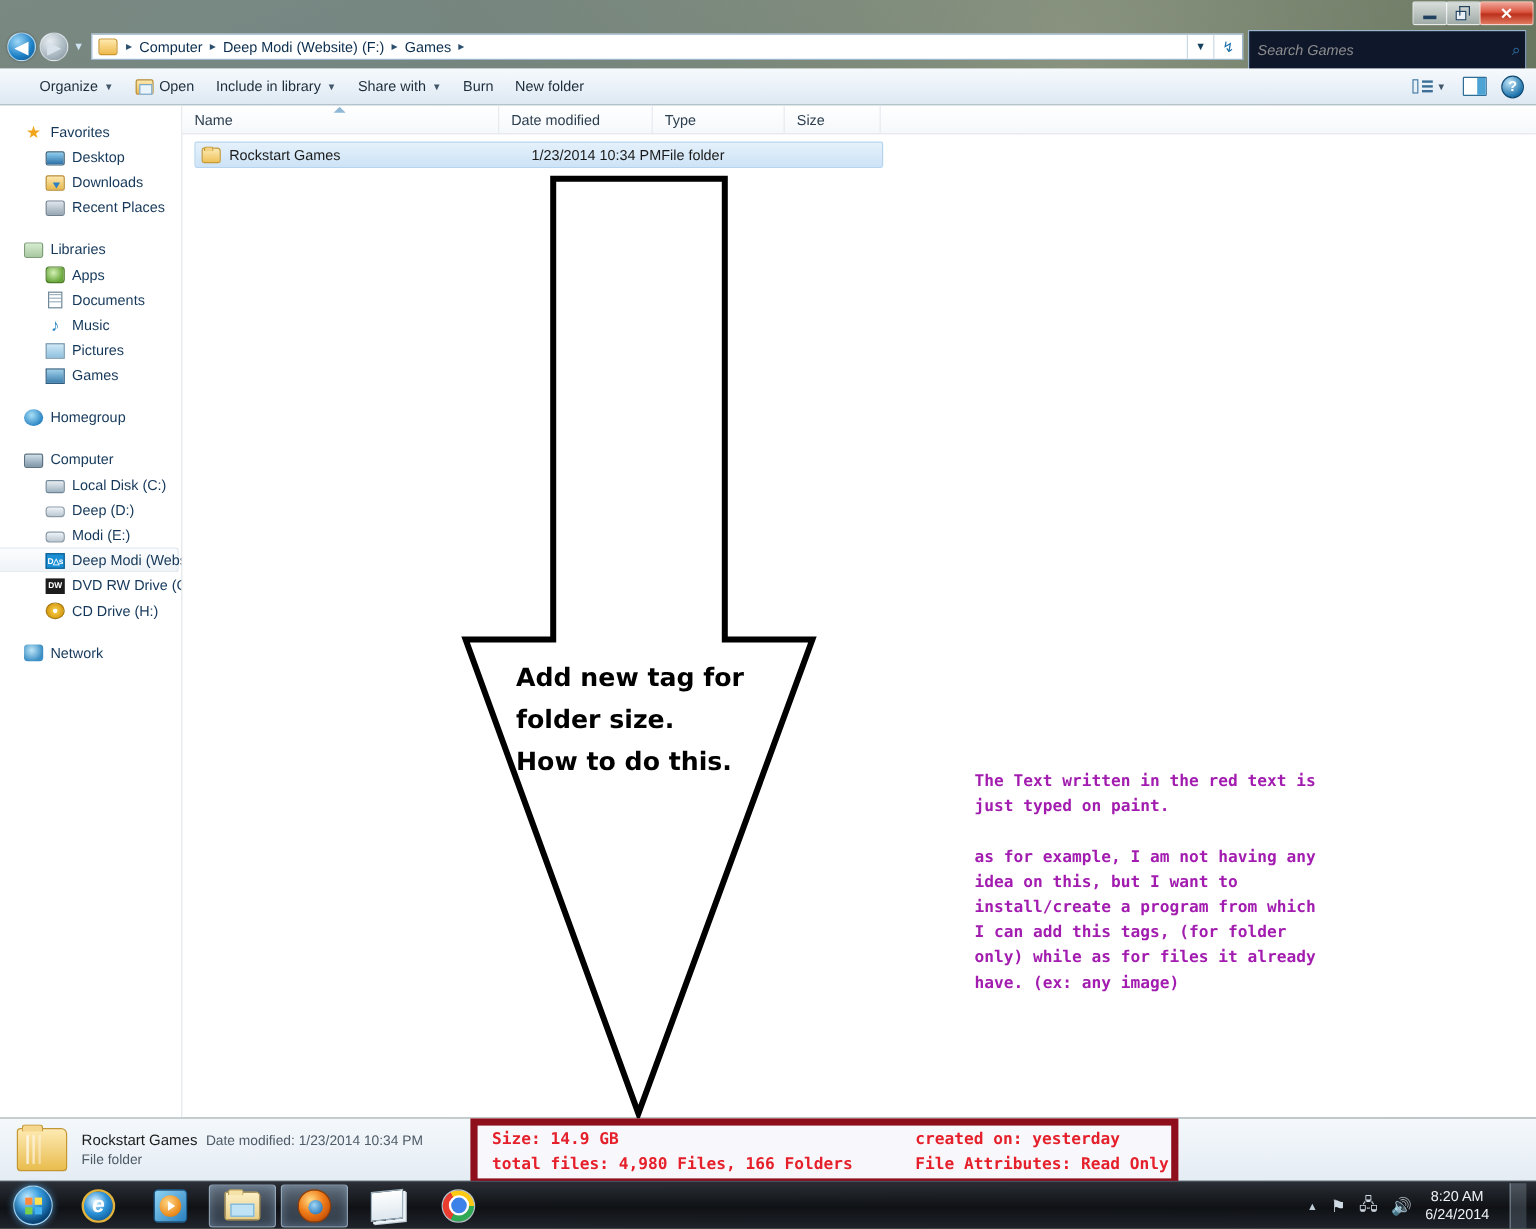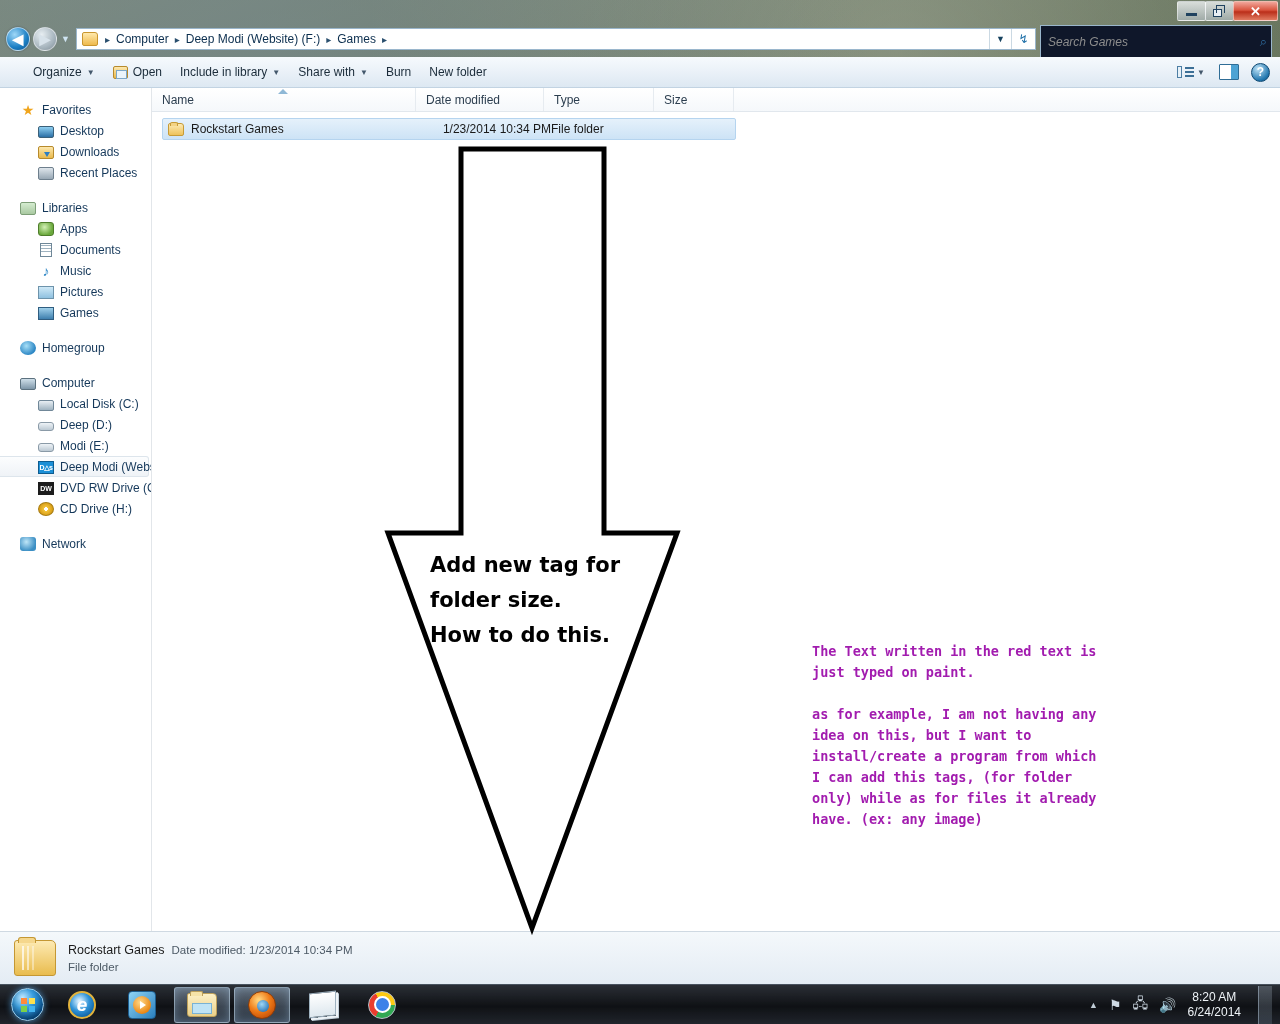--- a/index.html
+++ b/index.html
@@ -686,20 +686,26 @@
     <div class="sb-folder"></div>
     <div>
       <div class="sb-l1">
         <span>Rockstart Games</span>
         <span class="meta">Date modified: 1/23/2014 10:34 PM</span>
       </div>
       <div class="sb-l2">File folder</div>
     </div>
   </div>
 
+  <div class="redbox">
+    <div class="redcol left" style="white-space:pre-line">Size: 14.9 GB
+ total files:  4,980 Files, 166 Folders</div>
+    <div class="redcol right" style="white-space:pre-line">created on: yesterday
+File Attributes: Read Only</div>
+  </div>
 
   <svg id="arrow" viewBox="0 0 1280 984">
     <polygon points="461,149 604,149 604,533 677,533 532,928 388,533 461,533" fill="#ffffff" fill-opacity="0" stroke="#000000" stroke-width="5" stroke-linejoin="miter"></polygon>
   </svg>
   <div class="arrowtext">Add new tag for
 folder size.
 How to do this.</div>
 
   <div class="paint-note">The Text written in the red text is
 just typed on paint.

